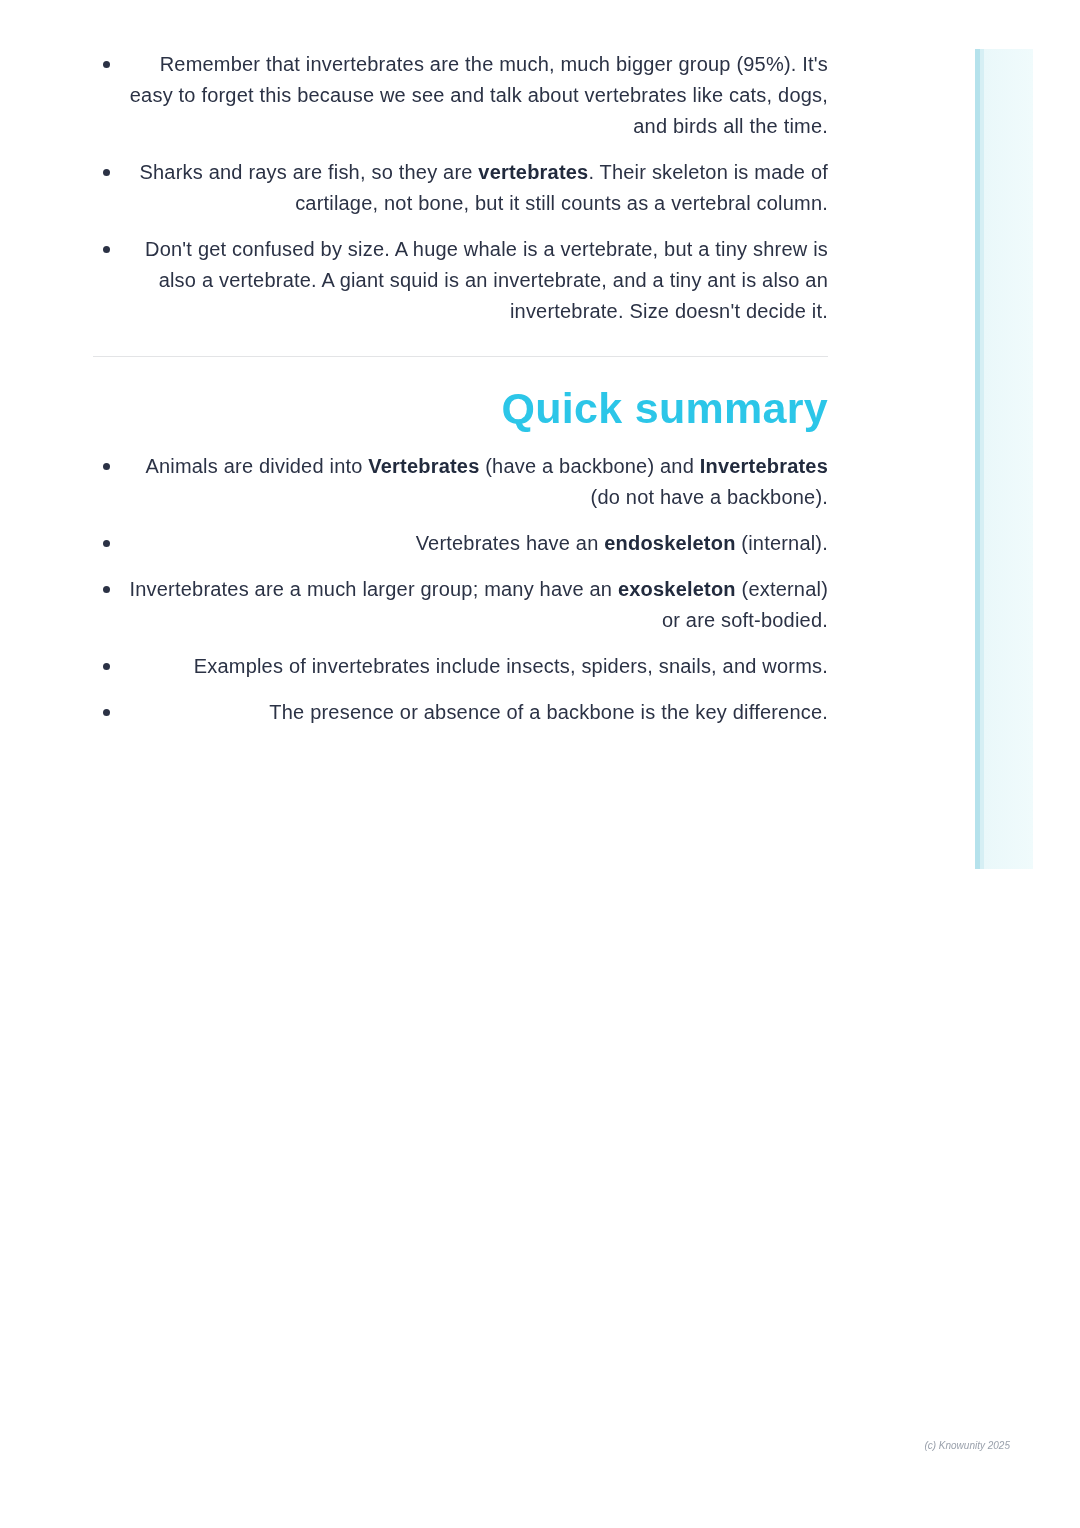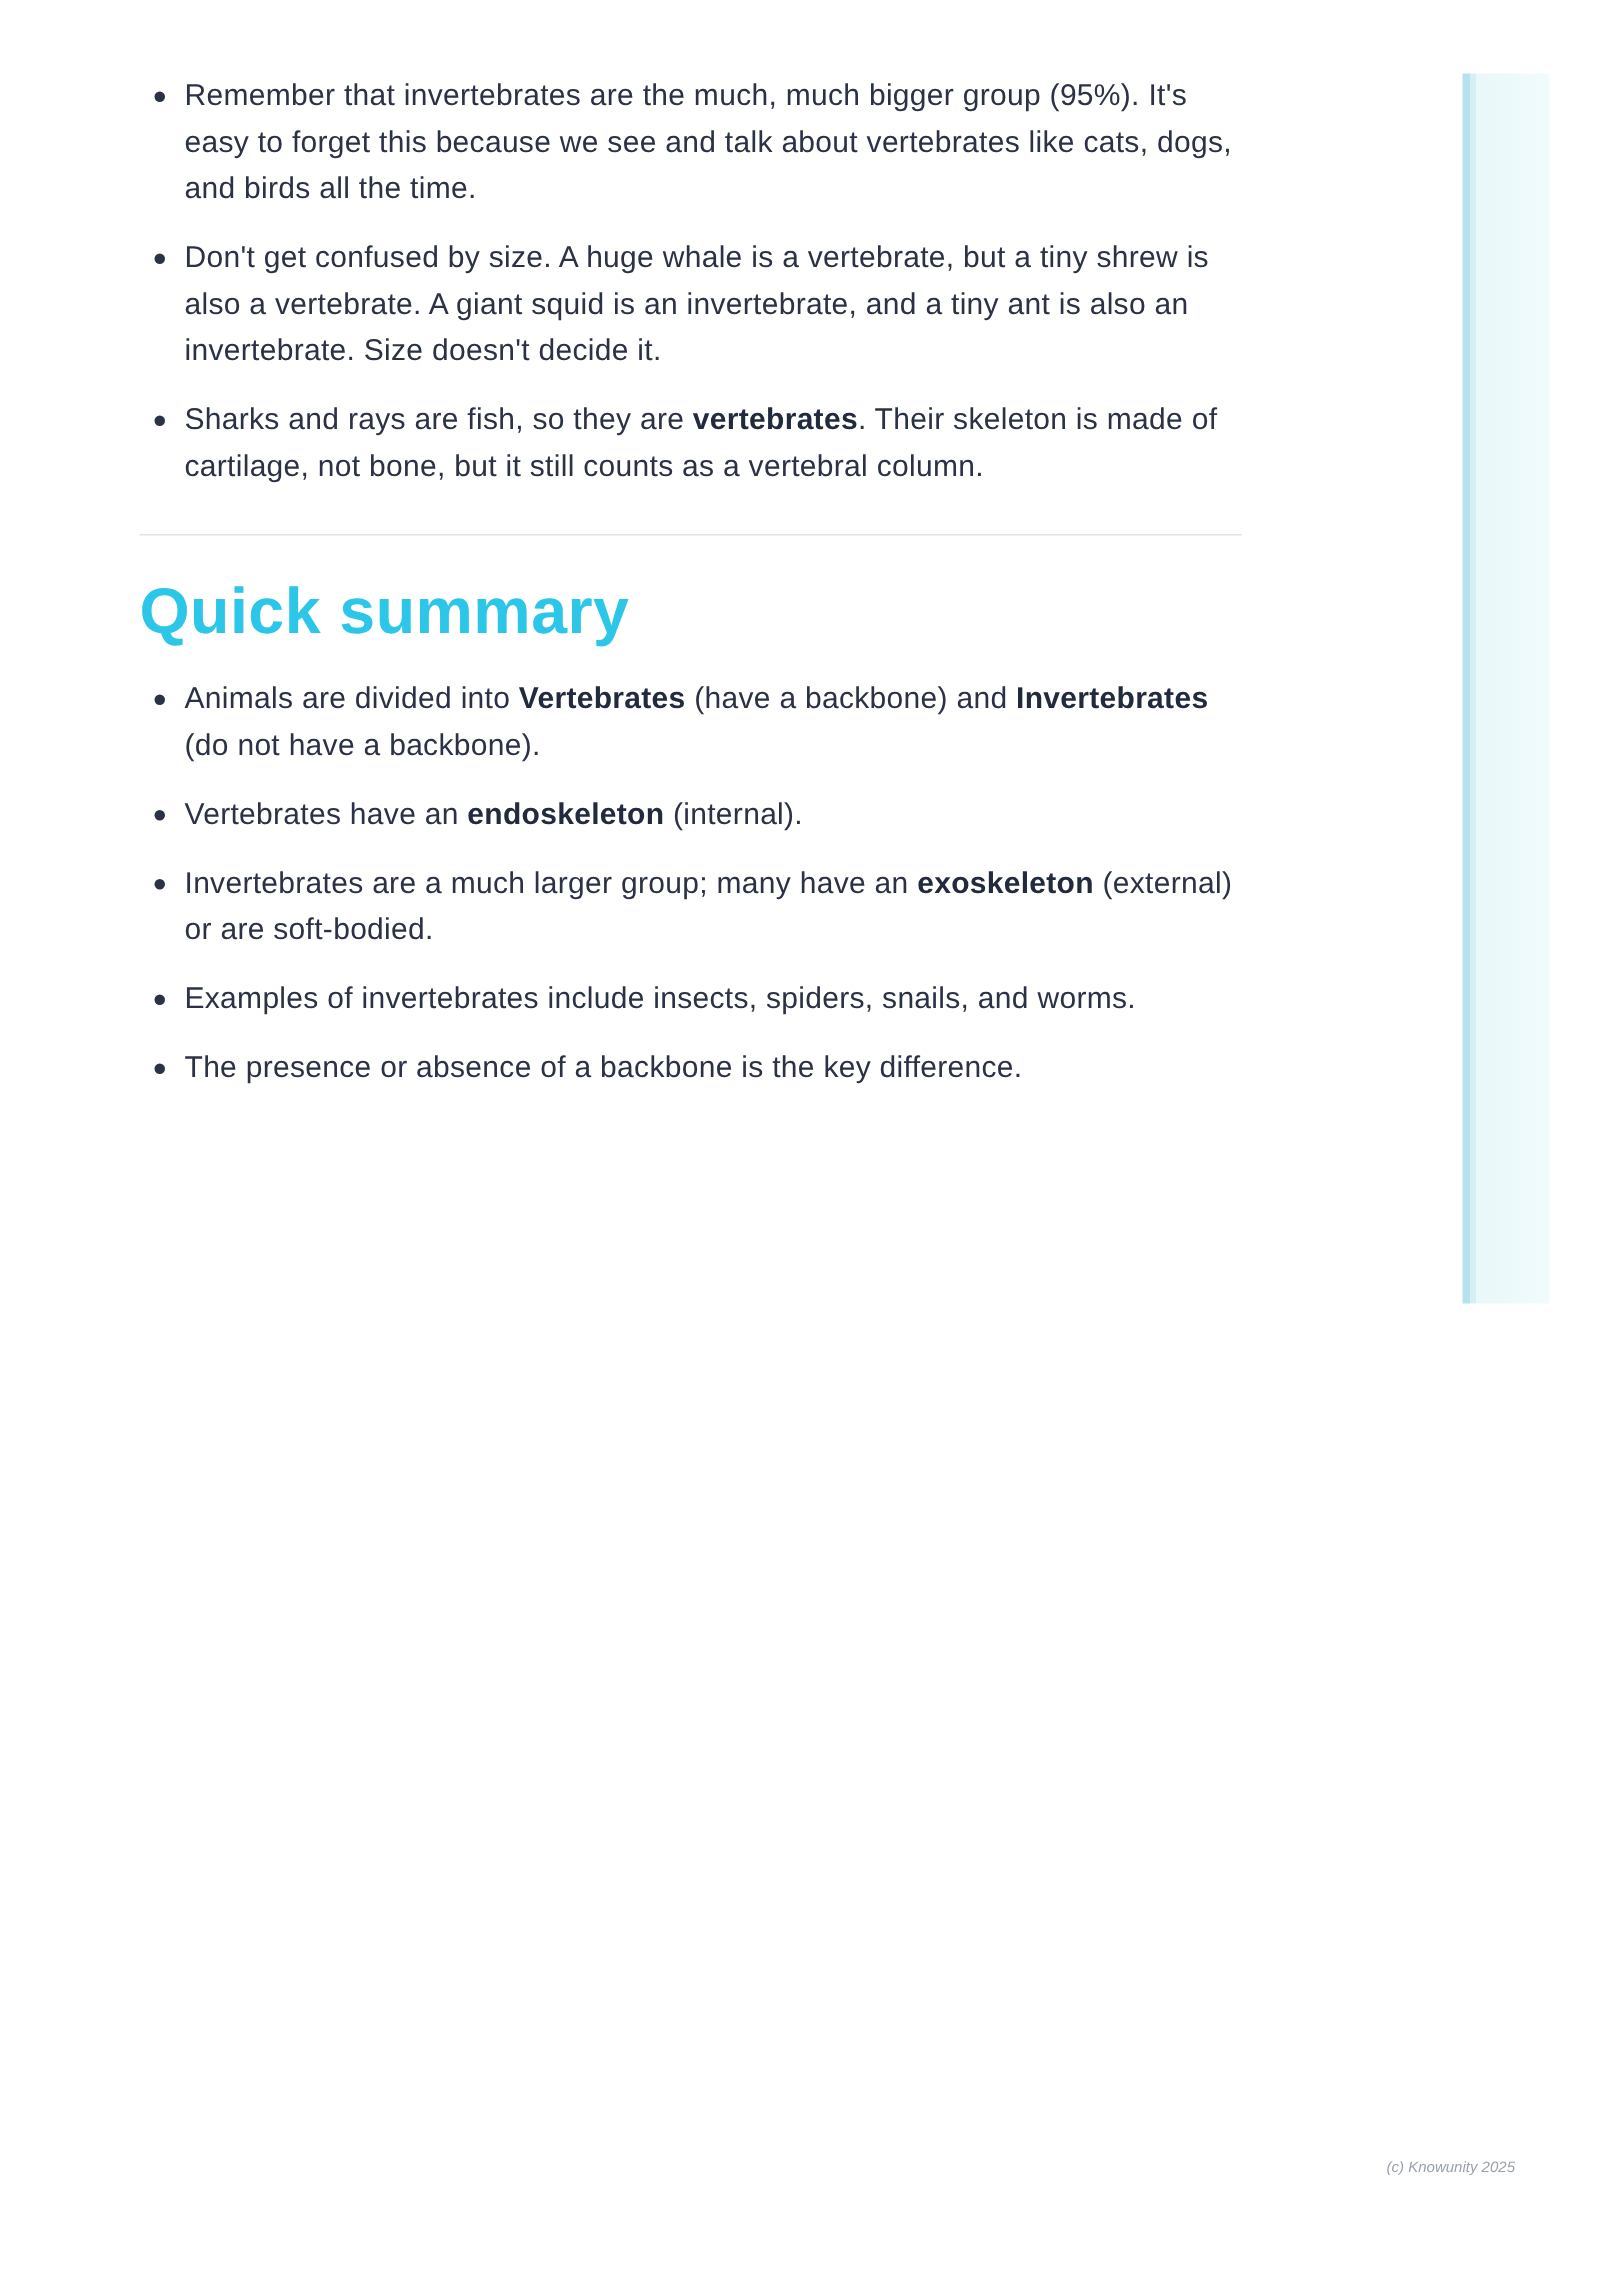--- a/index.html
+++ b/index.html
@@ -8,20 +8,21 @@
     background: #ffffff;
   }
   .page {
     position: relative;
     width: 1080px;
     height: 1528px;
     background: #ffffff;
     font-family: "Liberation Sans", "DejaVu Sans", sans-serif;
     color: var(--body_text, #2b3245);
     overflow: hidden;
+    text-align: right;
   }
   .accent-bar {
     position: absolute;
     top: 49px;
     left: 975px;
     width: 58px;
     height: 820px;
     background: linear-gradient(
       90deg,
       var(--accent_bar_edge, #b5e2ec) 0px,
@@ -94,22 +95,22 @@
 <body>
 
 <div class="page">
 
   <div class="accent-bar"></div>
 
   <div class="content">
 
     <ul class="bullets">
         <li><span>Remember that invertebrates are the much, much bigger group (95%). It's easy to forget this because we see and talk about vertebrates like cats, dogs, and birds all the time.</span></li>
+        <li><span>Sharks and rays are fish, so they are </span><span class="bold">vertebrates</span><span>. Their skeleton is made of cartilage, not bone, but it still counts as a vertebral column.</span></li>
         <li><span>Don't get confused by size. A huge whale is a vertebrate, but a tiny shrew is also a vertebrate. A giant squid is an invertebrate, and a tiny ant is also an invertebrate. Size doesn't decide it.</span></li>
-        <li><span>Sharks and rays are fish, so they are </span><span class="bold">vertebrates</span><span>. Their skeleton is made of cartilage, not bone, but it still counts as a vertebral column.</span></li>
       </ul>
 
     <hr class="divider">
 
     <h2 class="section-heading">Quick summary</h2>
 
     <ul class="bullets">
         <li><span>Animals are divided into </span><span class="bold">Vertebrates</span><span> (have a backbone) and </span><span class="bold">Invertebrates</span><span> (do not have a backbone).</span></li>
         <li><span>Vertebrates have an </span><span class="bold">endoskeleton</span><span> (internal).</span></li>
         <li><span>Invertebrates are a much larger group; many have an </span><span class="bold">exoskeleton</span><span> (external) or are soft-bodied.</span></li>

